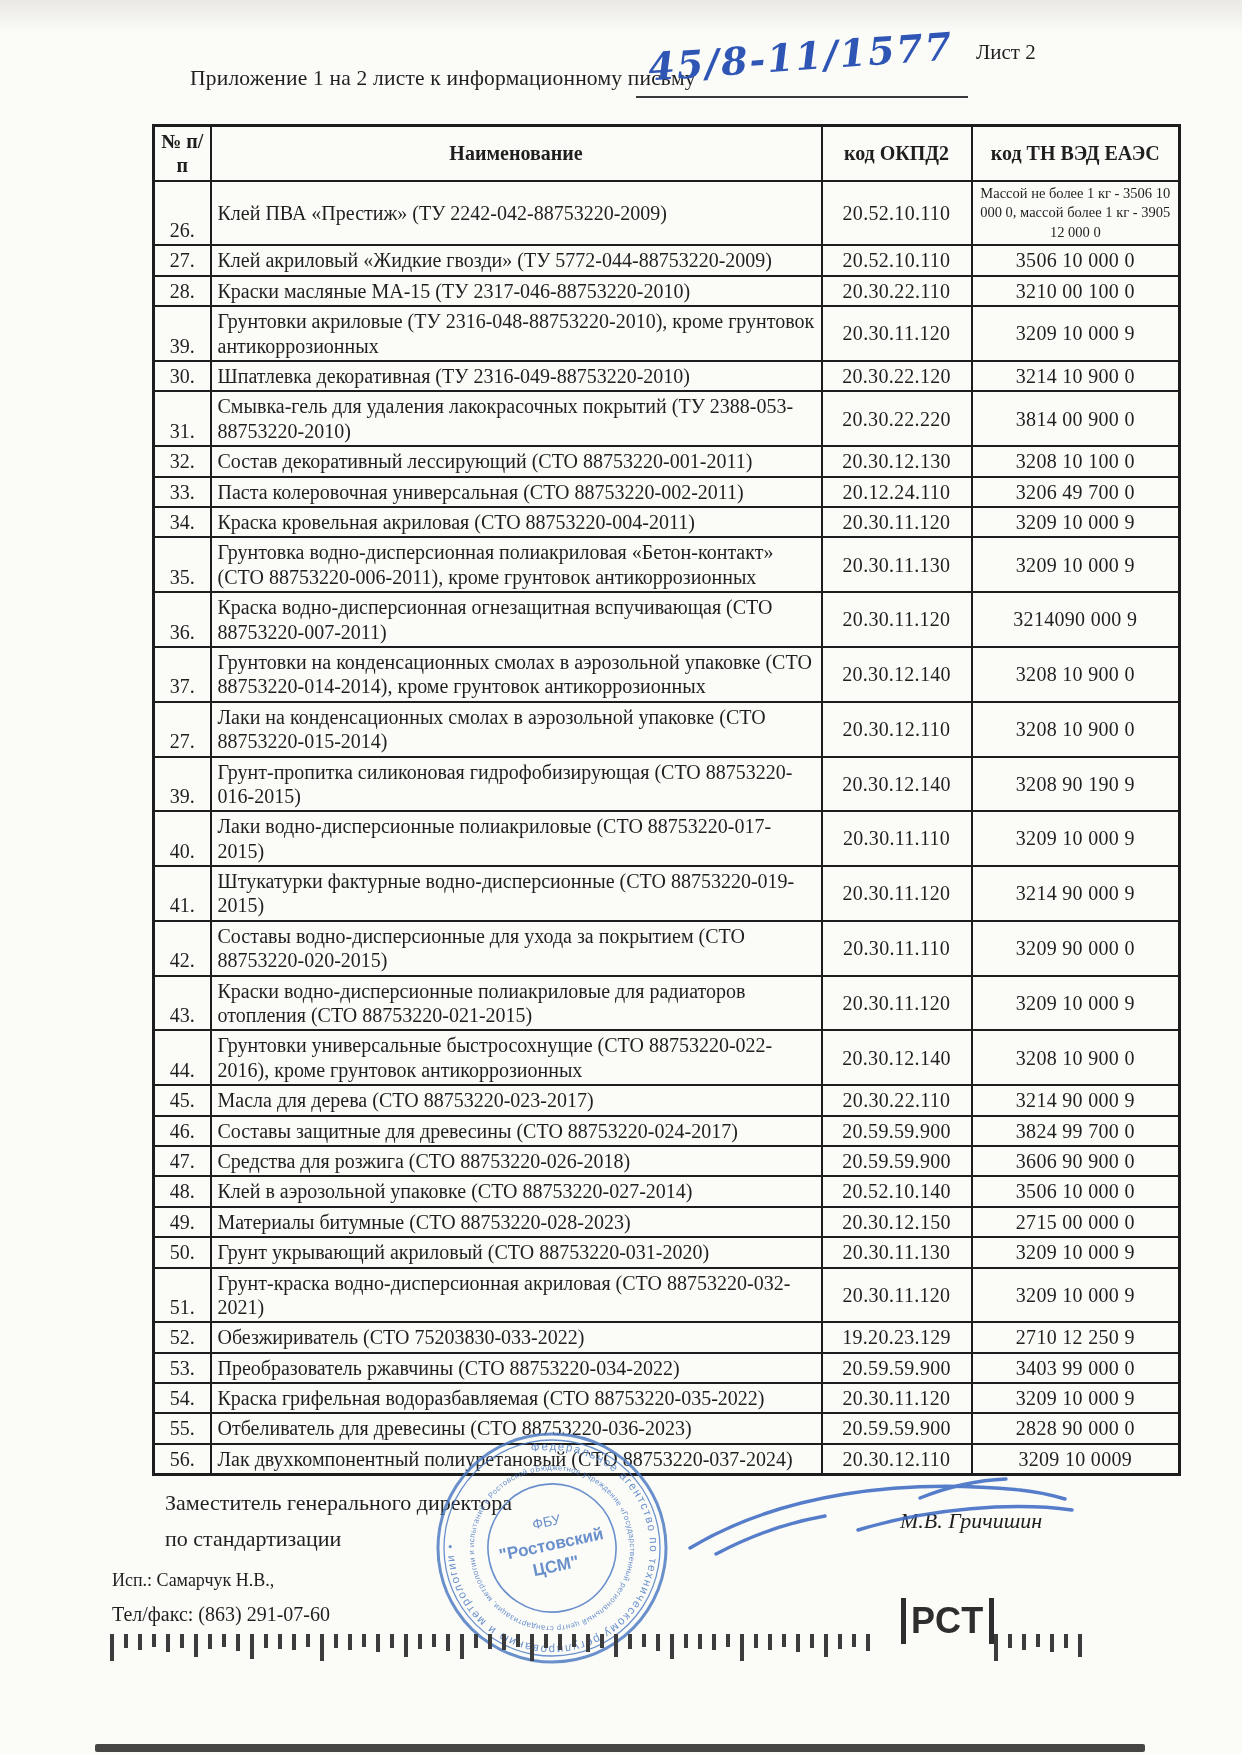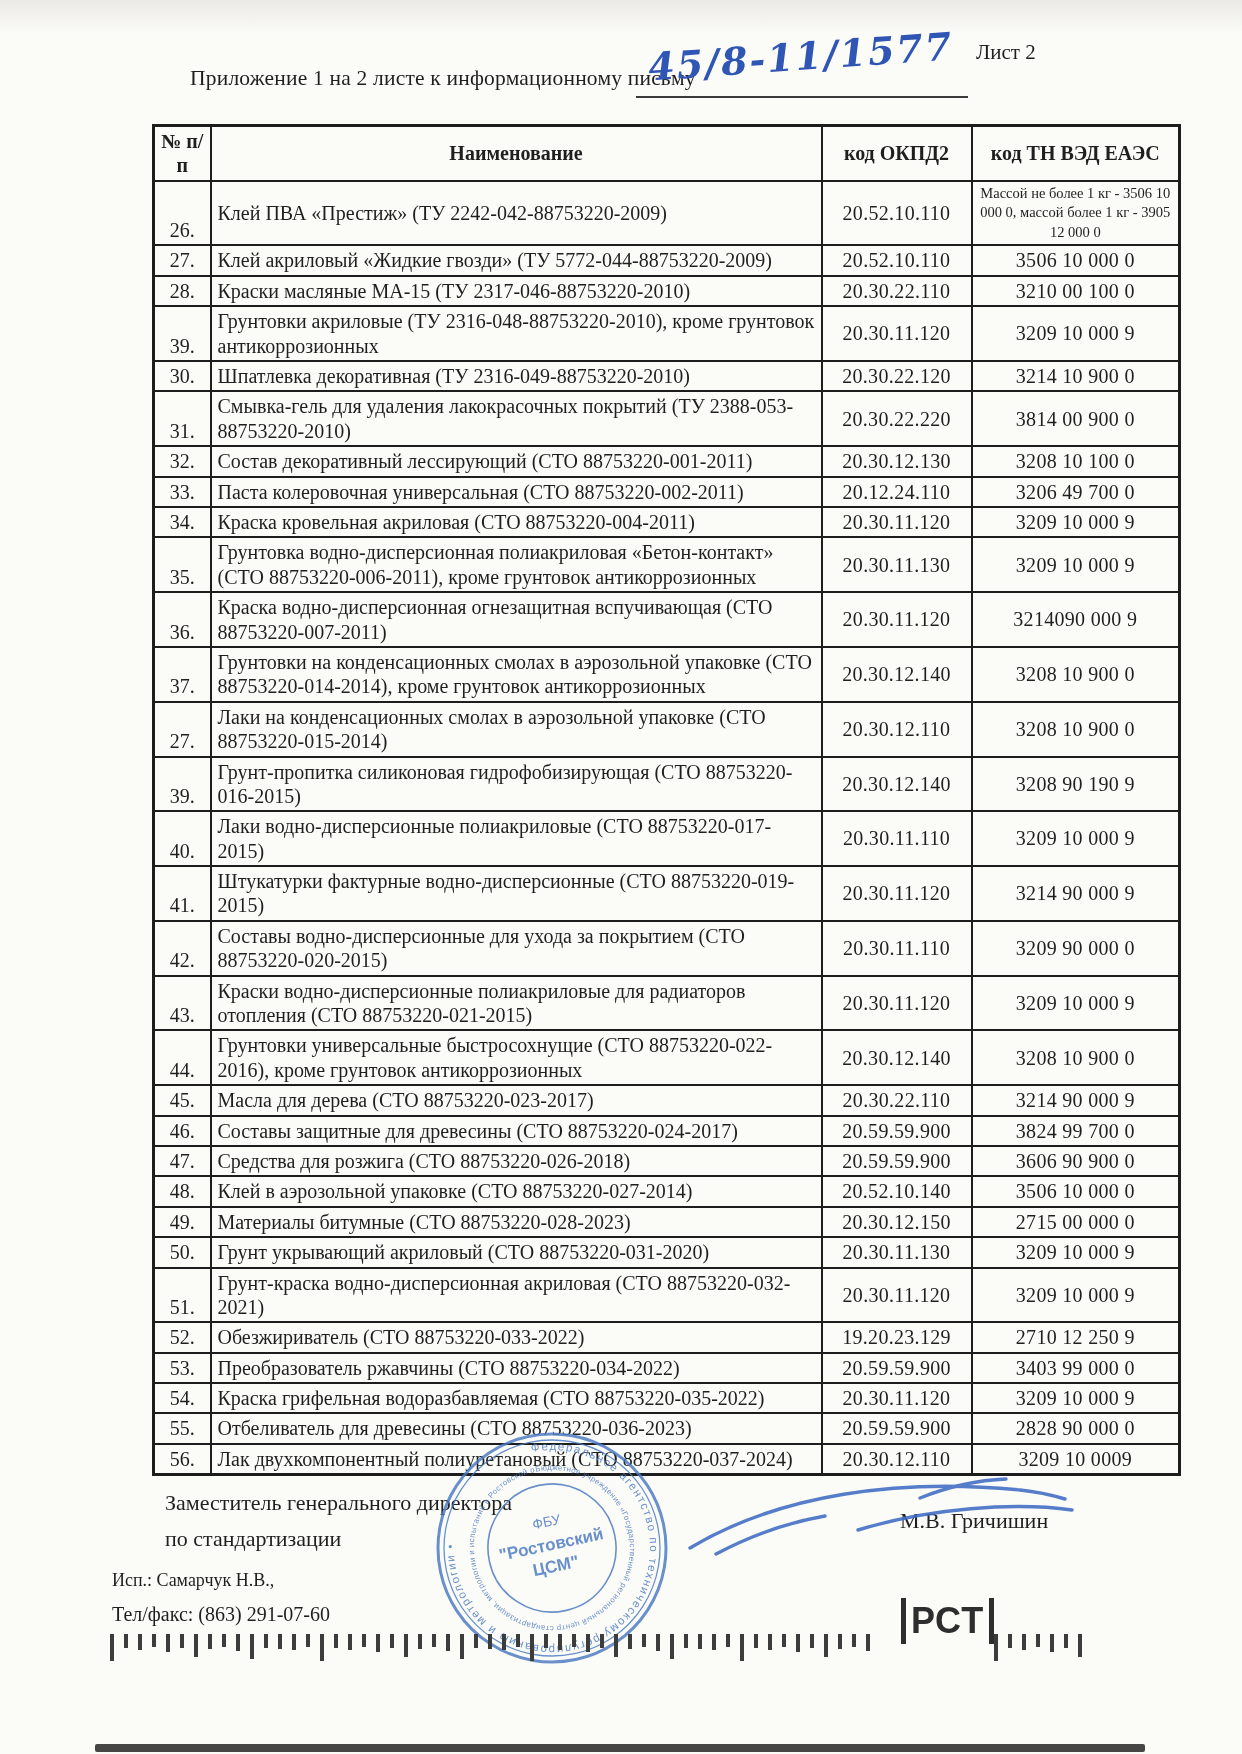--- a/index.html
+++ b/index.html
@@ -36,21 +36,21 @@
   }
   table.doc{border:3px solid #1d1d1d;margin-left:44px;}
   th{font-weight:bold;text-align:center;font-size:22px;padding:6px 2px;line-height:1.25;}
   td.num{vertical-align:bottom;text-align:center;padding-left:11px;font-size:20px;}
   td.name{text-align:left;vertical-align:middle;padding-left:9px;}
   td.code{text-align:center;vertical-align:middle;letter-spacing:.3px;}
   td.code.small{font-size:14.5px;text-align:center;line-height:1.35;padding:2px 5px;letter-spacing:0;}
 
   .signer-1{left:165px;top:1490px;font-size:22px;}
   .signer-2{left:165px;top:1526px;font-size:22px;}
-  .signer-name{left:900px;top:1508px;font-size:22px;}
+  .signer-name{left:900px;top:1508px;font-size:22px;font-style:italic;}
   .executor-1{left:112px;top:1570px;font-size:18px;}
   .executor-2{left:112px;top:1603px;font-size:20px;}
 
   .stamp-wrap{left:428px;top:1424px;width:248px;height:248px;opacity:.82;
     transform:rotate(-12deg);}
   .sig-wrap{left:620px;top:1452px;width:560px;height:130px;}
 
   .ruler{left:110px;top:1634px;width:782px;display:flex;align-items:flex-start;}
   .ruler2{left:994px;top:1634px;width:120px;display:flex;align-items:flex-start;}
   .tick{width:4px;margin-right:10px;background:#3c3c3c;flex:0 0 auto;}
@@ -264,21 +264,21 @@
 
     <tr>
       <td class="num">51.</td>
       <td class="name">Грунт-краска водно-дисперсионная акриловая (СТО 88753220-032-2021)</td>
       <td class="code">20.30.11.120</td>
       <td class="code">3209 10 000 9</td>
     </tr>
 
     <tr>
       <td class="num">52.</td>
-      <td class="name">Обезжириватель (СТО 88753220-033-2022)</td>
+      <td class="name">Обезжириватель (СТО 75203830-033-2022)</td>
       <td class="code">19.20.23.129</td>
       <td class="code">2710 12 250 9</td>
     </tr>
 
     <tr>
       <td class="num">53.</td>
       <td class="name">Преобразователь ржавчины (СТО 88753220-034-2022)</td>
       <td class="code">20.59.59.900</td>
       <td class="code">3403 99 000 0</td>
     </tr>

